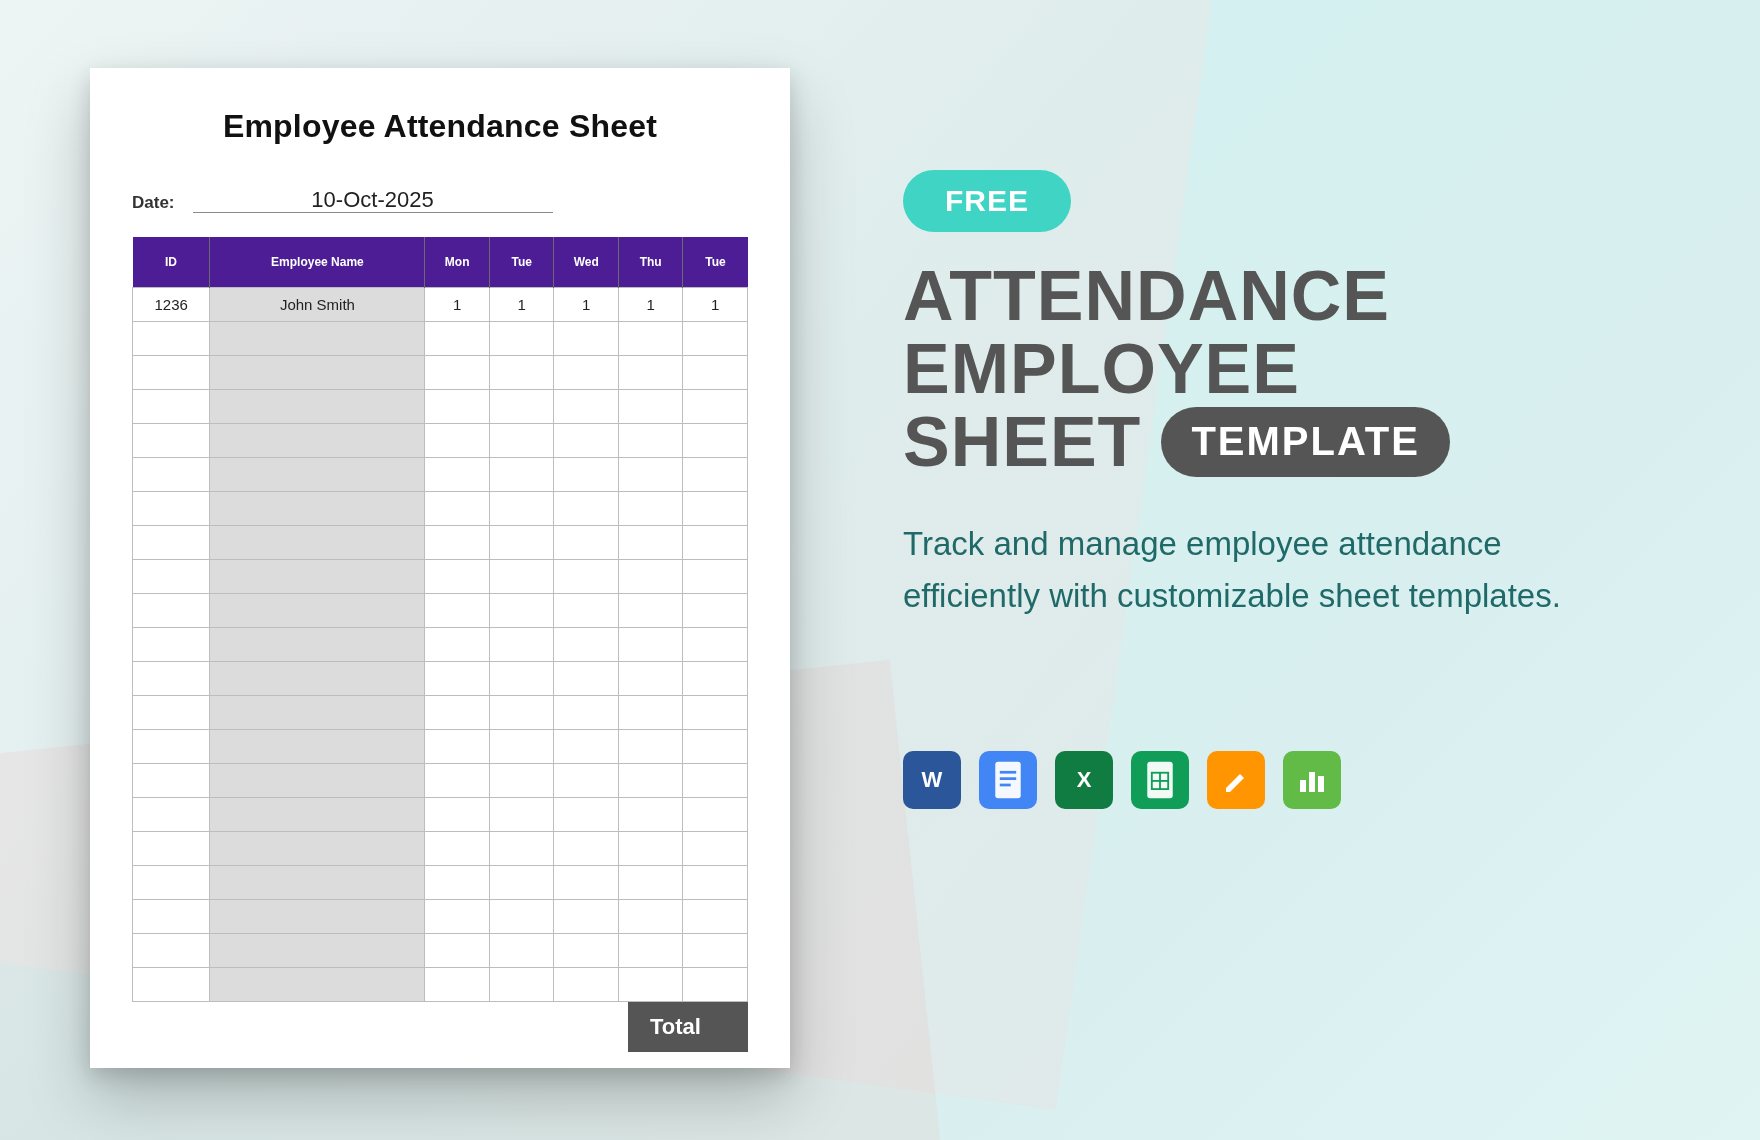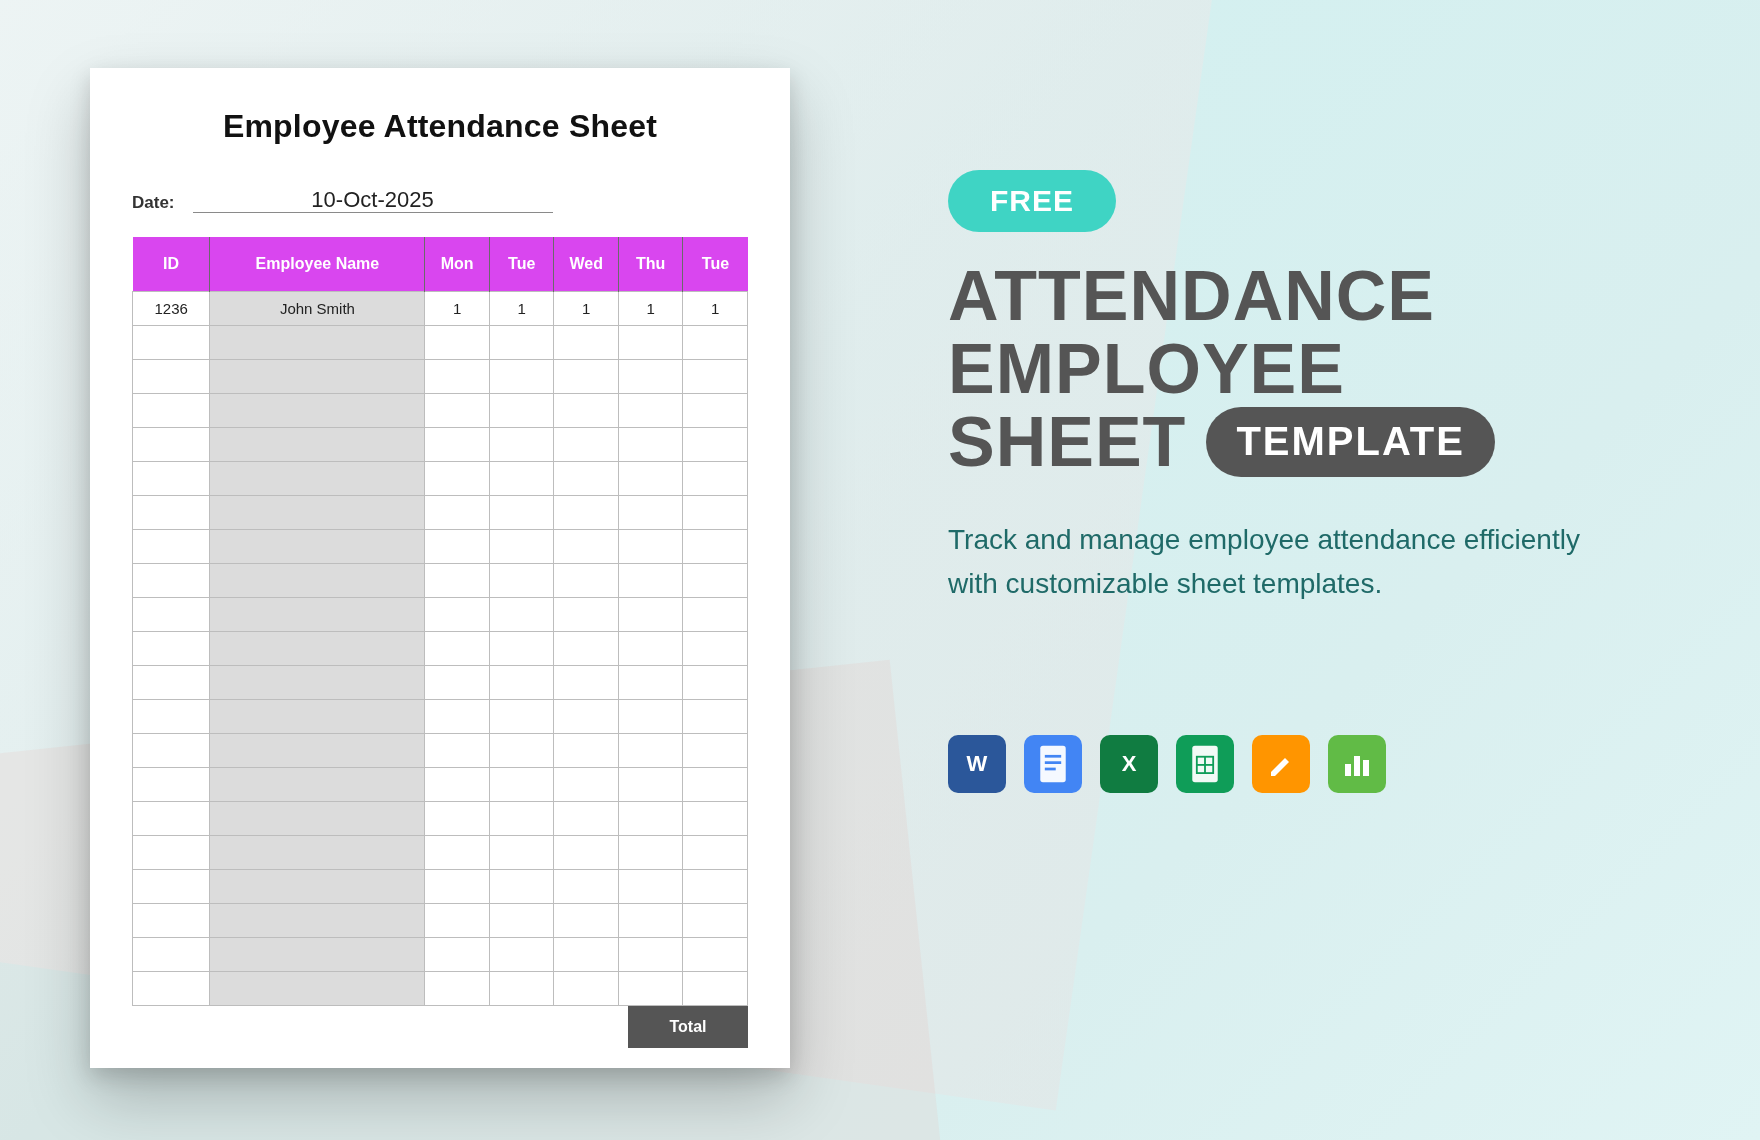--- a/index.html
+++ b/index.html
@@ -78,24 +78,24 @@
     color: #222;
     font-size: 22px;
   }
 
   table.att {
     width: 100%;
     border-collapse: collapse;
     table-layout: fixed;
   }
   table.att th {
-    background: #d946ef;
+    background: #4c1d95;
     color: #fff;
     font-weight: 700;
-    font-size: 16px;
+    font-size: 12px;
     padding: 18px 6px;
     border-right: 1px solid #6a6a6a;
     text-align: center;
   }
   table.att th:last-child { border-right: none; }
   table.att td {
     border: 1px solid #bdbdbd;
     height: 34px;
     text-align: center;
     font-size: 15px;
@@ -109,30 +109,30 @@
 
   .total-row {
     display: flex;
     justify-content: flex-end;
     margin-top: 0;
   }
   .total-cell {
     background: #555;
     color: #fff;
     font-weight: 700;
-    font-size: 16px;
+    font-size: 22px;
     padding: 12px 22px;
     width: 120px;
-    text-align: center;
+    text-align: left;
   }
 
   
   .promo {
     position: absolute;
-    left: 948px;
+    left: 903px;
     top: 170px;
     width: 760px;
   }
   .badge-free {
     display: inline-block;
     background: #3fd4c4;
     color: #fff;
     font-weight: 800;
     font-size: 30px;
     letter-spacing: 1px;
@@ -159,21 +159,21 @@
     background: #555;
     color: #fff;
     font-size: 40px;
     font-weight: 800;
     letter-spacing: 2px;
     padding: 14px 30px;
     border-radius: 40px;
   }
   .tagline {
     margin-top: 40px;
-    font-size: 28px;
+    font-size: 33px;
     line-height: 1.55;
     color: #1f6a68;
     max-width: 680px;
   }
   .icons-row {
     margin-top: 130px;
     display: flex;
     gap: 18px;
   }
   .app-icon {

